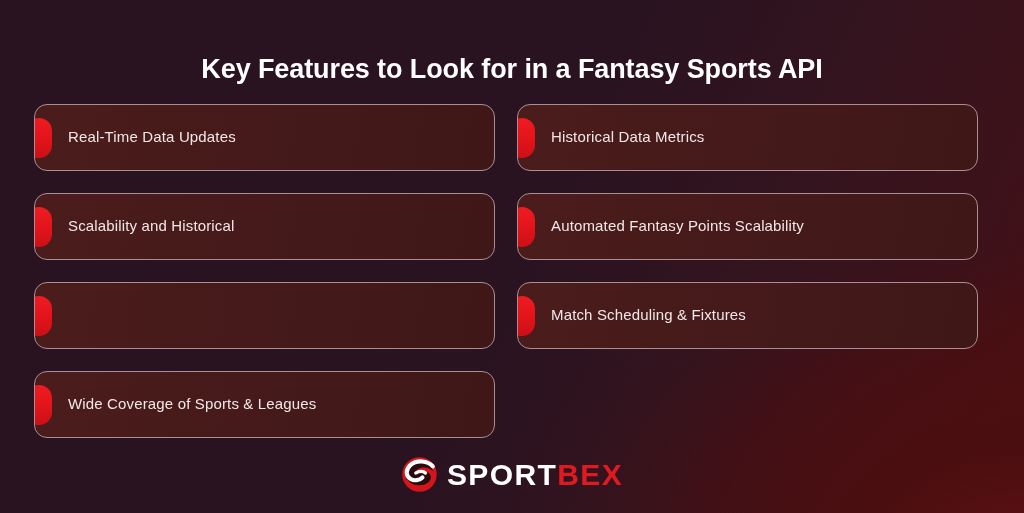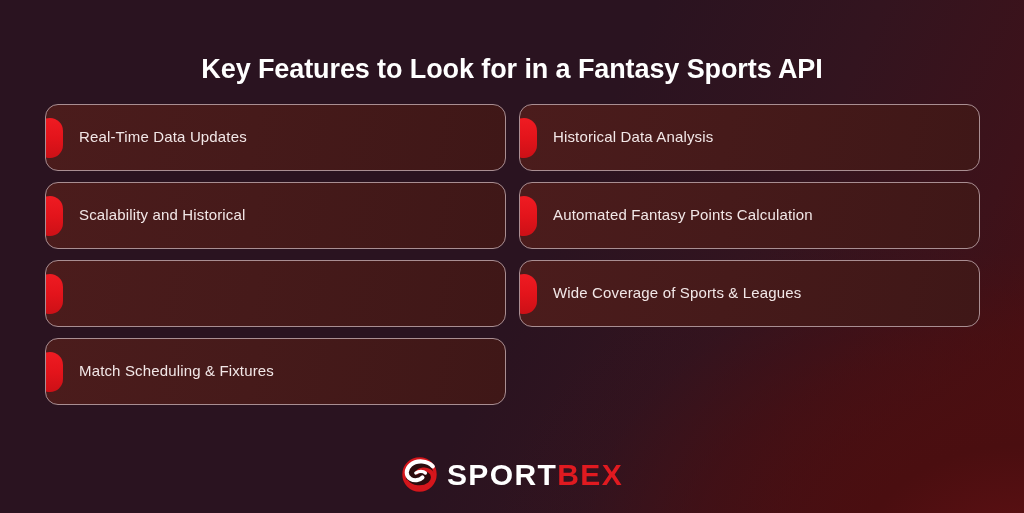--- a/index.html
+++ b/index.html
@@ -42,26 +42,27 @@
     letter-spacing: -0.1px;
     line-height: 1.2;
     white-space: nowrap;
     margin-top: 25px;
   }
 
   
   .grid {
     position: absolute;
     top: 104px;
-    left: 45px;
+    left: 34px;
     width: 930px;
     display: grid;
     grid-template-columns: 461px 461px;
     column-gap: 13px;
     row-gap: 11px;
+    gap: 22px;
   }
 
   .card {
     position: relative;
     height: 67px;
     box-sizing: border-box;
     border: 1px solid #a98e92;
     border-radius: 13px;
     background: linear-gradient(100deg, #4b1c1c 0%, #461a1a 45%, #3f1717 100%);
     overflow: hidden;
@@ -130,43 +131,43 @@
   </div>
 
   <div class="grid">
 
     <div class="card">
       <span class="card-marker"></span>
       <span class="card-label">Real-Time Data Updates</span>
     </div>
     <div class="card">
       <span class="card-marker"></span>
-      <span class="card-label">Historical Data Analysis</span>
+      <span class="card-label">Historical Data Metrics</span>
     </div>
 
     <div class="card">
       <span class="card-marker"></span>
       <span class="card-label">Scalability and Historical</span>
     </div>
 
     <div class="card">
       <span class="card-marker"></span>
-      <span class="card-label">Automated Fantasy Points Calculation</span>
+      <span class="card-label">Automated Fantasy Points Scalability</span>
     </div>
     <div class="card">
       <span class="card-marker"></span>
     </div>
 
     <div class="card">
       <span class="card-marker"></span>
-      <span class="card-label">Wide Coverage of Sports &amp; Leagues</span>
+      <span class="card-label">Match Scheduling &amp; Fixtures</span>
     </div>
     <div class="card">
       <span class="card-marker"></span>
-      <span class="card-label">Match Scheduling &amp; Fixtures</span>
+      <span class="card-label">Wide Coverage of Sports &amp; Leagues</span>
     </div>
 
   </div>
 
   <div class="logo">
     <svg class="logo-mark" viewBox="0 0 100 100">
       <circle cx="50" cy="50" r="46" fill="#2b0c0e"></circle>
       <path d="M50 8 A42 42 0 0 1 92 50 A42 42 0 0 1 50 92 A42 42 0 0 1 8 50 A42 42 0 0 1 50 8 Z" fill="none" stroke="#d4161c" stroke-width="9"></path>
       <path d="M86 28 C72 12 42 10 26 24 C12 36 12 54 26 62 C36 68 50 66 58 58" fill="none" stroke="#ffffff" stroke-width="11" stroke-linecap="round"></path>
       <path d="M16 70 C28 86 58 90 76 77 C90 66 90 48 76 40 C66 34 52 36 44 44" fill="none" stroke="#d4161c" stroke-width="11" stroke-linecap="round"></path>

